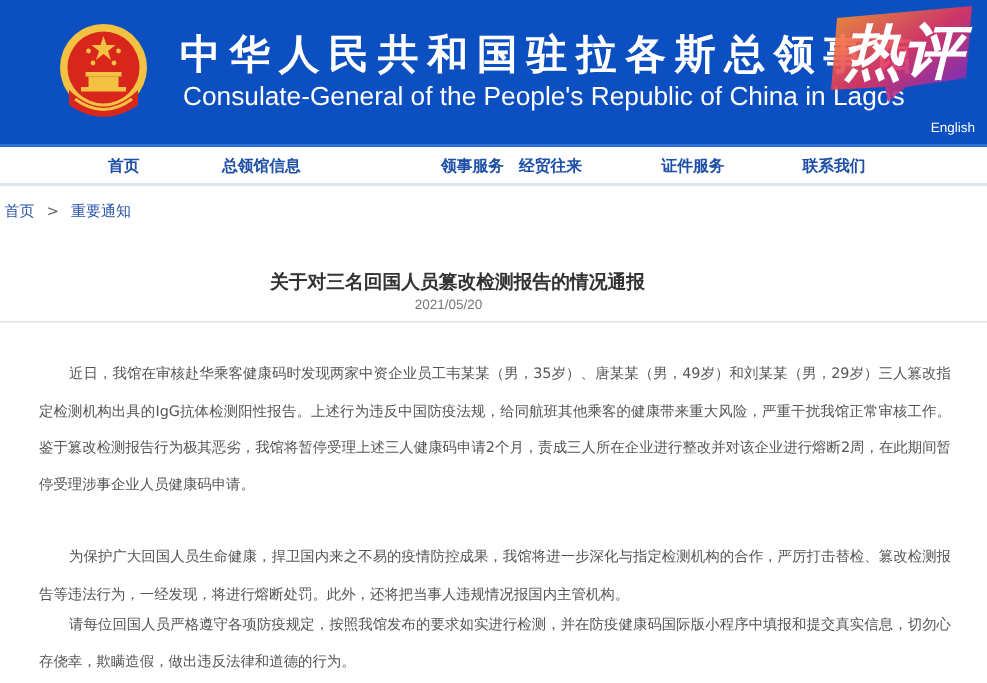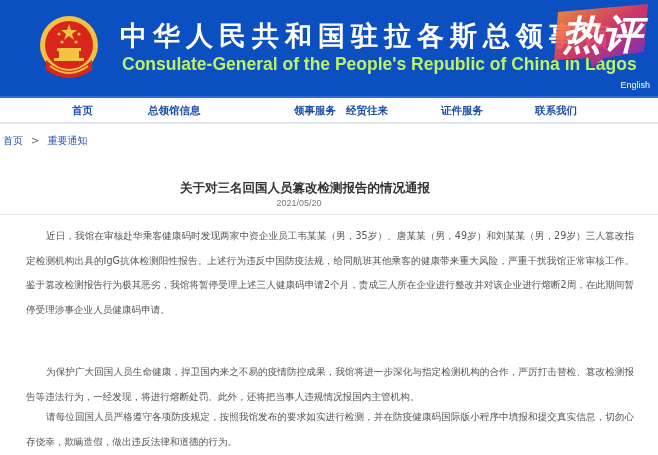--- a/index.html
+++ b/index.html
@@ -13,23 +13,22 @@
     .emblem {
       position: absolute; left: 38px; top: 14px; width: 62px; height: 70px;
     }
     .title-cn {
       position: absolute; left: 120px; top: 18px;
       color: #ffffff; font-size: 27px; letter-spacing: 6px; font-weight: bold;
       white-space: nowrap;
     }
     .title-en {
       position: absolute; left: 122px; top: 54px;
-      color: #bef264; font-size: 17.5px; white-space: nowrap;
+      color: #ffffff; font-size: 17.5px; white-space: nowrap;
       font-family: "Liberation Sans", sans-serif;
-      font-weight: bold;
     }
     .hot-badge {
       position: absolute; left: 552px; top: 2px; width: 100px; height: 66px;
     }
     .english-link {
       position: absolute; right: 8px; top: 80px;
       color: #ffffff; font-size: 9px; font-weight: normal;
       font-family: "Liberation Sans", sans-serif;
     }
     .nav {
@@ -108,15 +107,15 @@
 </div>
 
 <div class="breadcrumb">
   <a>首页</a><span class="sep">&gt;</span><a>重要通知</a>
 </div>
 
 <div class="article-title">关于对三名回国人员篡改检测报告的情况通报</div>
 <div class="article-date">2021/05/20</div>
 <div class="divider"></div>
 
-<p class="para" style="top:224px;">近日，我馆在审核赴华乘客健康码时发现两家中资企业员工韦某某（男，35岁）、唐某某（男，49岁）和刘某某（男，29岁）三人篡改指定检测机构出具的IgG抗体检测阳性报告。上述行为违反中国防疫法规，给同航班其他乘客的健康带来重大风险，严重干扰我馆正常审核工作。鉴于篡改检测报告行为极其恶劣，我馆将暂停受理上述三人健康码申请2个月，责成三人所在企业进行整改并对该企业进行熔断2周，在此期间暂停受理涉事企业人员健康码申请。</p>
+<p class="para" style="top:238px;">近日，我馆在审核赴华乘客健康码时发现两家中资企业员工韦某某（男，35岁）、唐某某（男，49岁）和刘某某（男，29岁）三人篡改指定检测机构出具的IgG抗体检测阳性报告。上述行为违反中国防疫法规，给同航班其他乘客的健康带来重大风险，严重干扰我馆正常审核工作。鉴于篡改检测报告行为极其恶劣，我馆将暂停受理上述三人健康码申请2个月，责成三人所在企业进行整改并对该企业进行熔断2周，在此期间暂停受理涉事企业人员健康码申请。</p>
 <p class="para" style="top:360px;">为保护广大回国人员生命健康，捍卫国内来之不易的疫情防控成果，我馆将进一步深化与指定检测机构的合作，严厉打击替检、篡改检测报告等违法行为，一经发现，将进行熔断处罚。此外，还将把当事人违规情况报国内主管机构。</p>
 <p class="para" style="top:405px;">请每位回国人员严格遵守各项防疫规定，按照我馆发布的要求如实进行检测，并在防疫健康码国际版小程序中填报和提交真实信息，切勿心存侥幸，欺瞒造假，做出违反法律和道德的行为。</p>
 
 </body></html>

